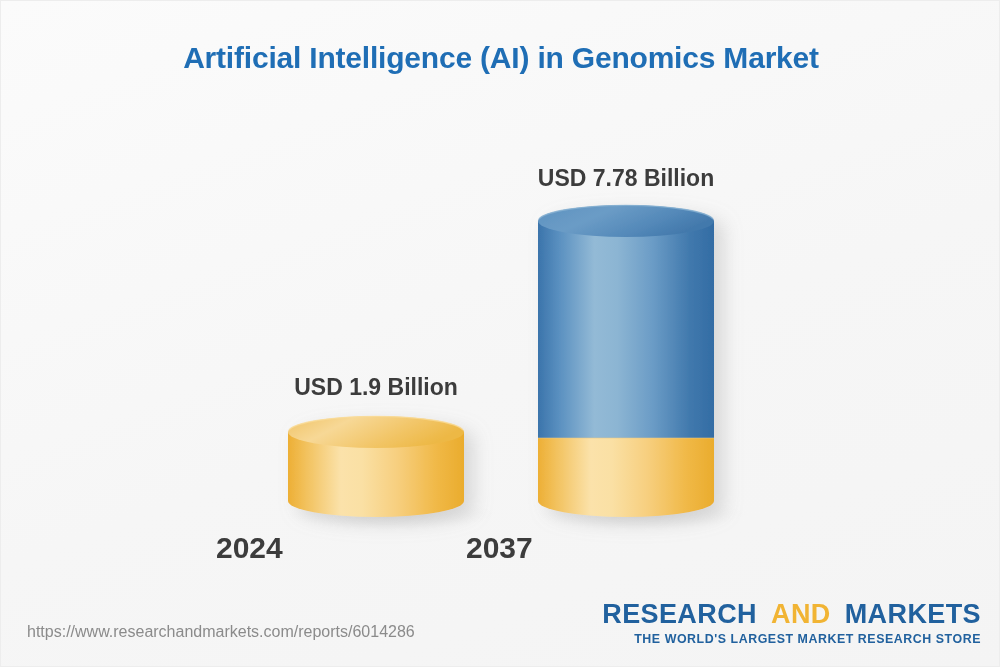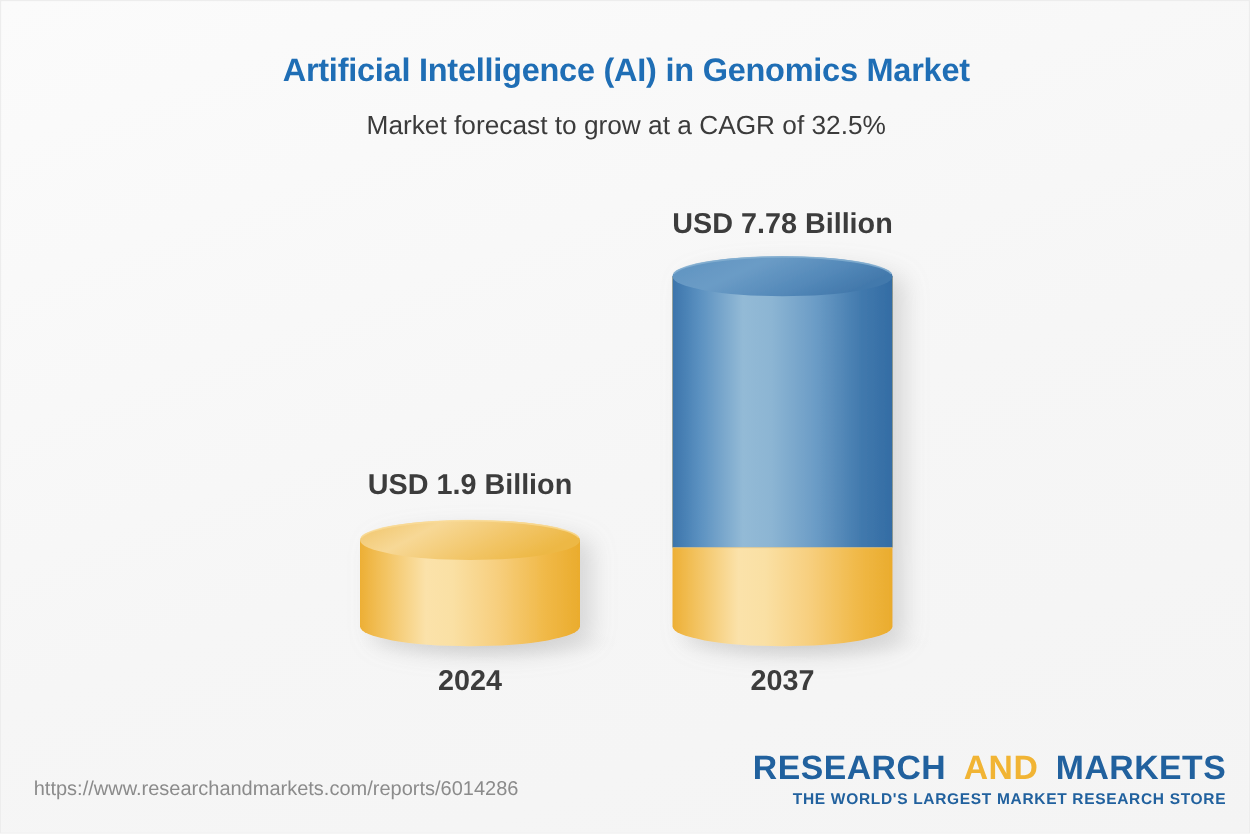--- a/index.html
+++ b/index.html
@@ -24,21 +24,21 @@
     overflow: hidden;
   }
 
   
   .title {
     position: absolute;
     top: 40px;
     left: 0;
     width: 1000px;
     text-align: center;
-    font-size: 26px;
+    font-size: 30px;
     font-weight: bold;
     color: #1f6eb5;
     letter-spacing: -0.2px;
     white-space: nowrap;
   }
   .subtitle {
     position: absolute;
     top: 88px;
     left: 0;
     width: 1000px;
@@ -64,24 +64,24 @@
     font-weight: bold;
     color: #3c3c3c;
     text-align: center;
     white-space: nowrap;
   }
   .value-2024 { left: 215px; top: 373px; width: 320px; }
   .value-2029 { left: 465px; top: 164px; width: 320px; }
 
   .year-label {
     position: absolute;
-    font-size: 23px;
+    font-size: 30px;
     font-weight: bold;
     color: #3c3c3c;
-    text-align: center;
+    text-align: left;
     white-space: nowrap;
   }
   .year-2024 { left: 215px; top: 530px; width: 320px; }
   .year-2029 { left: 465px; top: 530px; width: 320px; }
 
   
   .source-url {
     position: absolute;
     left: 26px;
     top: 622px;
@@ -114,21 +114,20 @@
     letter-spacing: 0.55px;
     white-space: nowrap;
   }
 </style>
 </head>
 <body>
 
 <div class="infographic">
 
   <div class="title">Artificial Intelligence (AI) in Genomics Market</div>
-  <div class="subtitle">Market forecast to grow at a CAGR of 32.5%</div>
 
   <svg class="plot" viewBox="0 0 1000 667" width="1000" height="667" xmlns="http://www.w3.org/2000/svg">
     <defs>
 
       <linearGradient id="goldBody" x1="0" y1="0" x2="1" y2="0">
         <stop offset="0%" stop-color="#edaf35"></stop>
         <stop offset="10%" stop-color="#f2c15c"></stop>
         <stop offset="30%" stop-color="#fbe2aa"></stop>
         <stop offset="42%" stop-color="#fae0a4"></stop>
         <stop offset="62%" stop-color="#f7cf7f"></stop>

